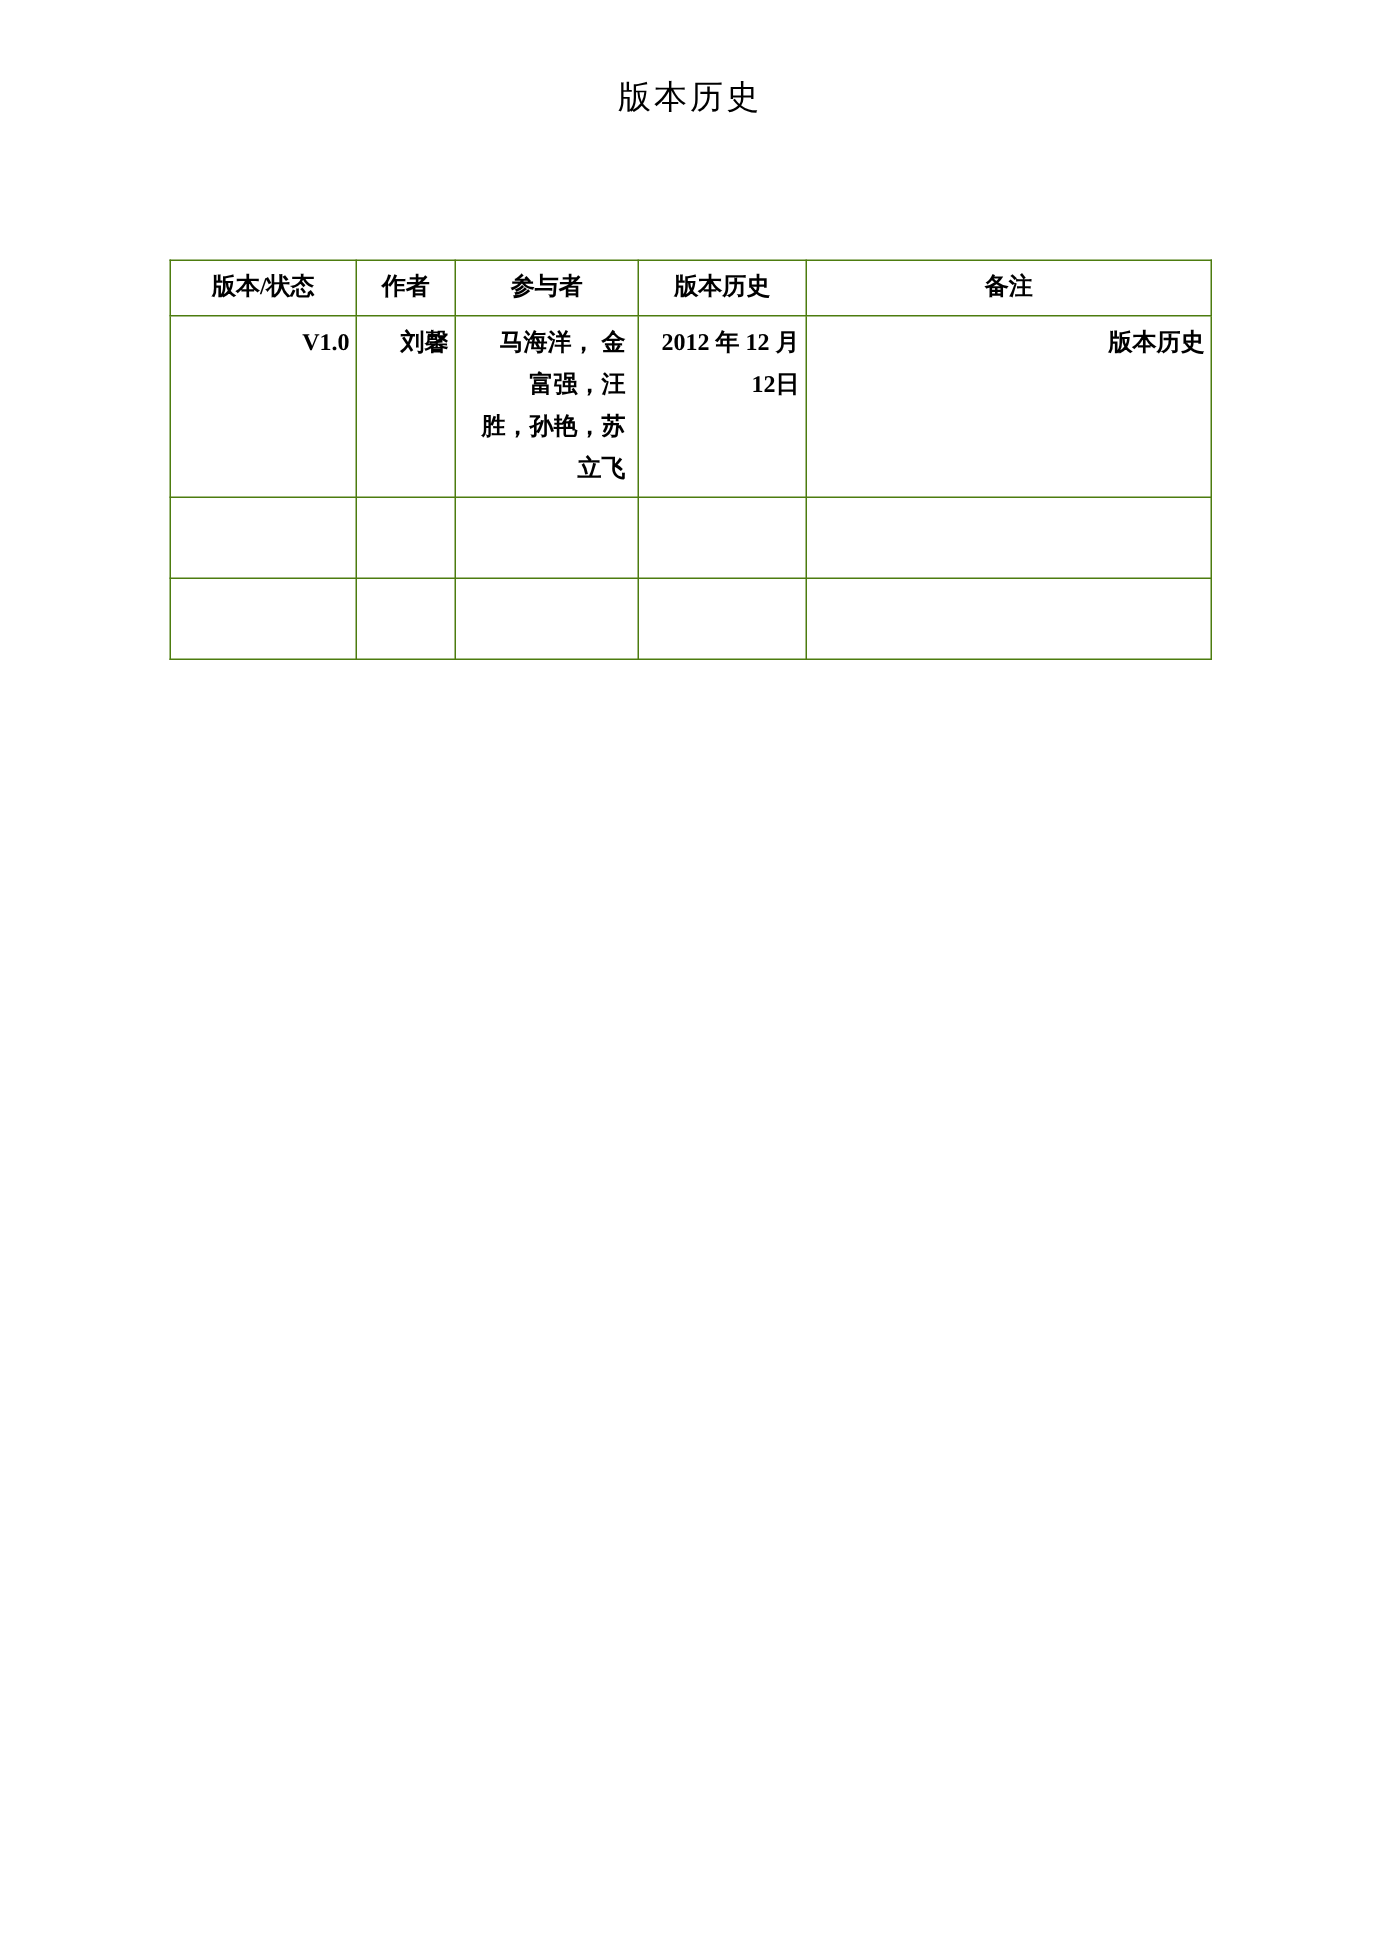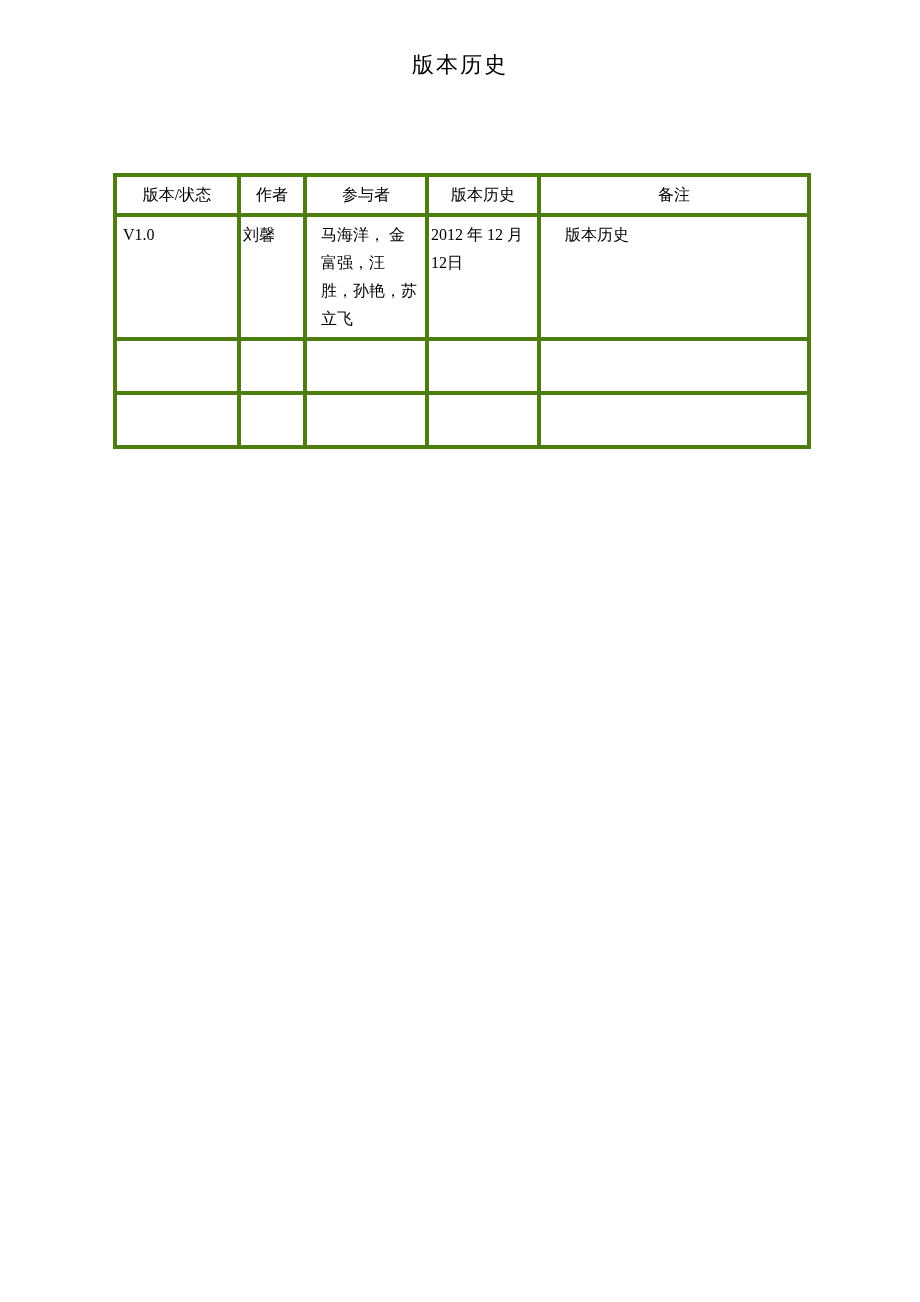--- a/index.html
+++ b/index.html
@@ -27,42 +27,42 @@
       top: 173px;
       left: 113px;
       width: 694px;
     }
     table {
       border-collapse: collapse;
       width: 100%;
       table-layout: fixed;
     }
     th, td {
-      border: 4px solid #4d7c0f;
+      border: 1px solid #4d7c0f;
       font-size: 16px;
       vertical-align: top;
       line-height: 1.75;
-      font-weight: normal;
+      font-weight: bold;
     }
     th {
       text-align: center;
       padding: 4px 2px;
       height: 30px;
       vertical-align: middle;
     }
     td {
       padding: 4px 4px;
     }
     col.col-version { width: 124px; }
     col.col-author { width: 66px; }
     col.col-participants { width: 122px; }
     col.col-dates { width: 112px; }
     col.col-notes { width: 270px; }
     .data-cell {
-      text-align: left;
+      text-align: right;
       margin-left: 30px;
     }
     .participants-cell {
       padding-left: 14px;
       padding-right: 8px;
     }
     .dates-cell {
       padding-left: 2px;
     }
     .notes-cell {

